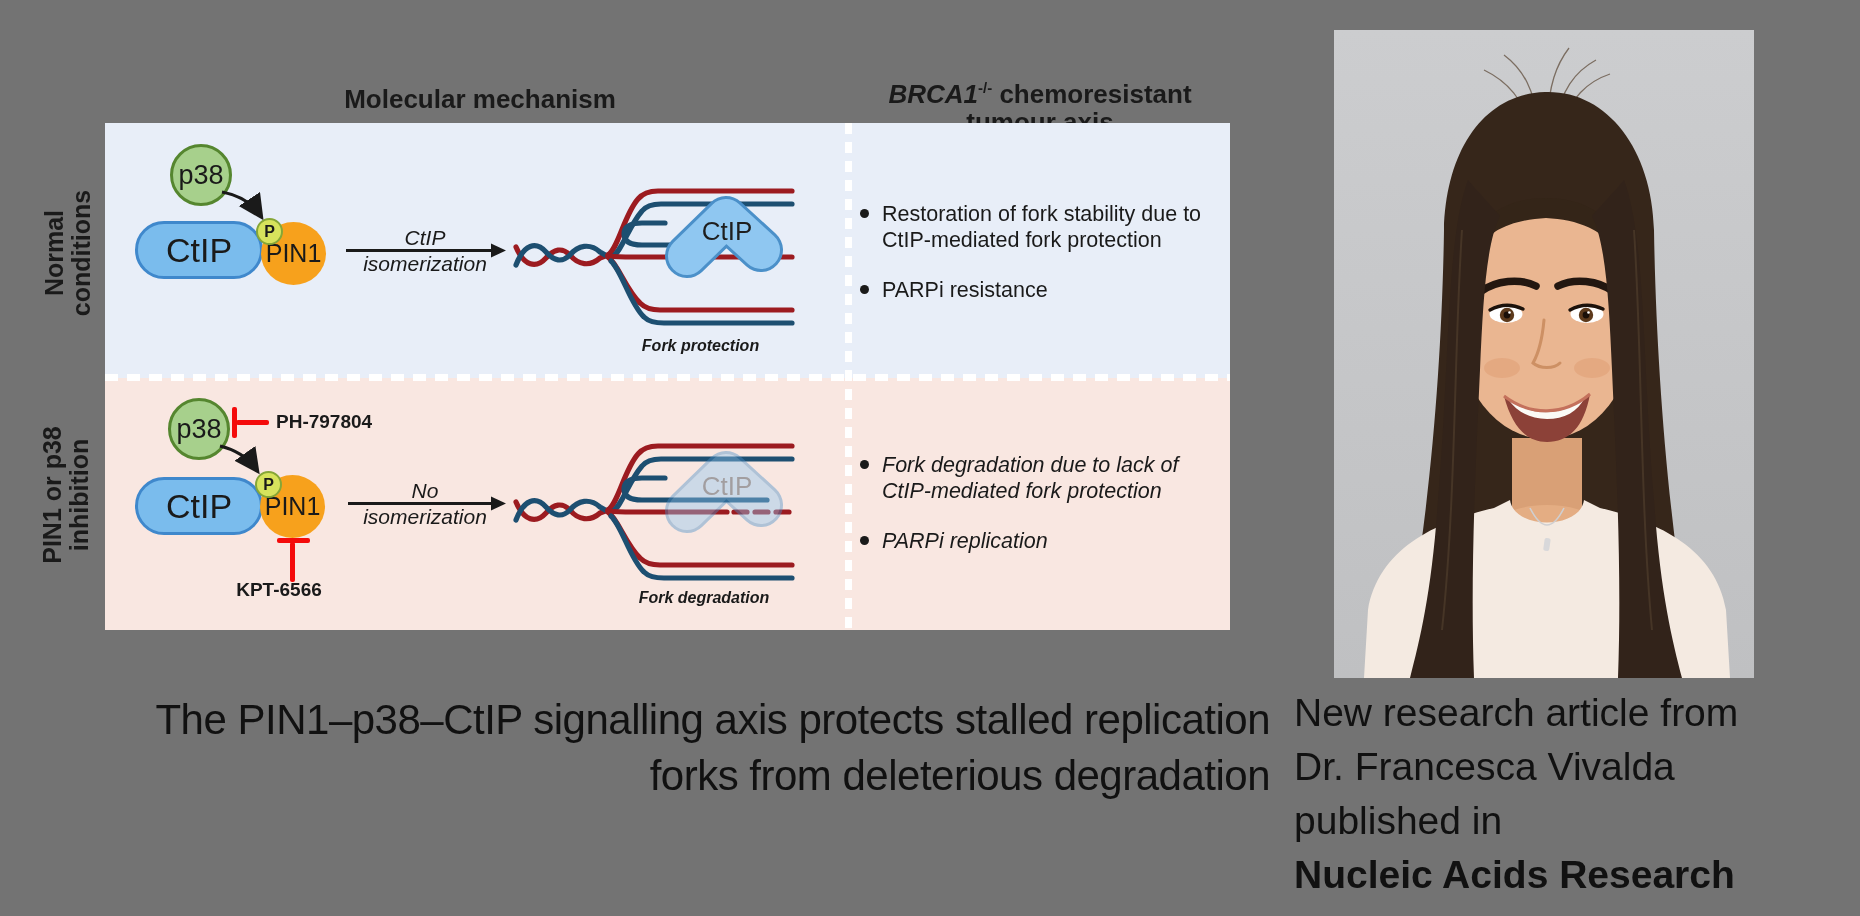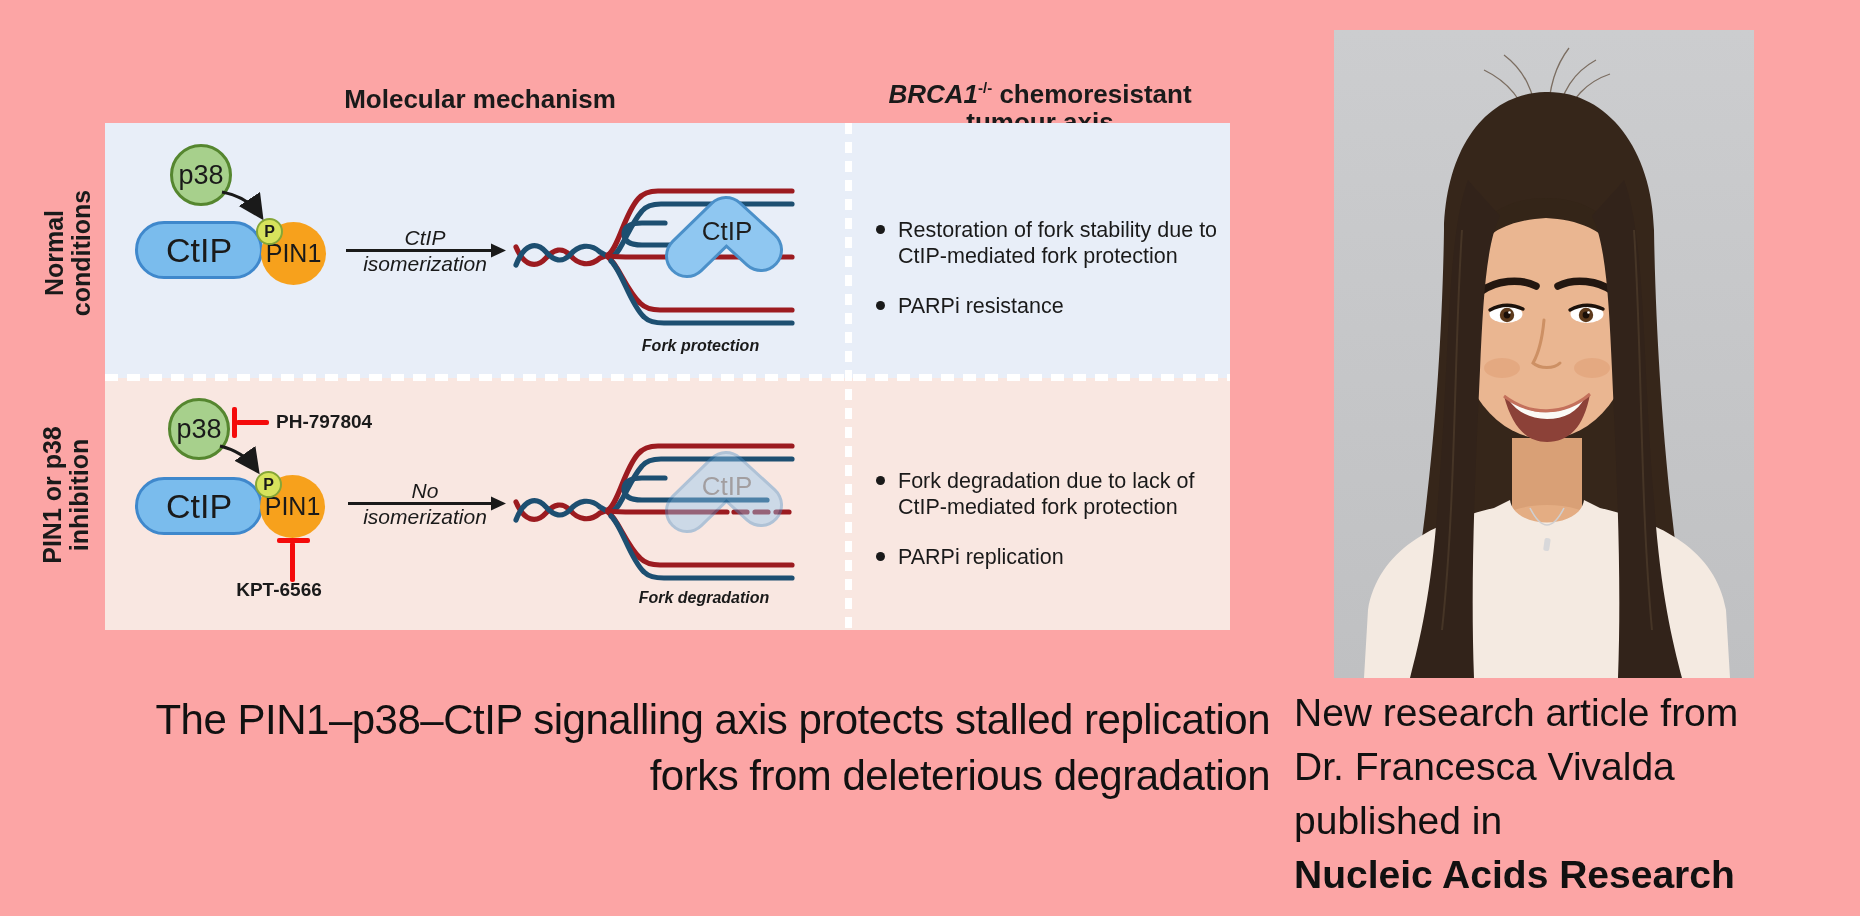--- a/index.html
+++ b/index.html
@@ -1,16 +1,16 @@
 <!DOCTYPE html>
 <html><head>
 <meta charset="utf-8">
 <style>
   html,body{margin:0;padding:0;background:#fff;}
-  .canvas{position:relative;width:1860px;height:916px;background:#fca5a5;overflow:hidden;
+  .canvas{position:relative;width:1860px;height:916px;background:#737373;overflow:hidden;
           font-family:"Liberation Sans",sans-serif;color:#1a1a1a;}
   .abs{position:absolute;}
   
   .mech-title{left:280px;top:84px;width:400px;text-align:center;font-size:26px;font-weight:bold;}
   .brca-title{left:840px;top:74px;width:400px;text-align:center;font-size:26px;font-weight:bold;line-height:28px;}
   .brca-title .gene{font-style:italic;}
   .brca-title sup{font-size:15px;}
   
   .panel-blue{left:105px;top:123px;width:1125px;height:255px;background:#e8eef8;}
   .panel-pink{left:105px;top:378px;width:1125px;height:252px;background:#f9e7e1;}
@@ -42,25 +42,25 @@
   
   .rlabel{width:160px;text-align:center;font-style:italic;font-size:21px;}
   
   .fcap{font-weight:bold;font-style:italic;font-size:16px;text-align:center;}
   .fcap1{left:598px;top:337px;width:205px;}
   .fcap2{left:598px;top:589px;width:212px;}
   
   .redmark{background:#f40b0b;border-radius:2px;}
   .inhlabel{font-weight:bold;font-size:19px;}
   
-  .blist{width:354px;margin:16px;padding:0;list-style:none;font-size:21.5px;line-height:26px;}
+  .blist{width:354px;margin:0;padding:0;list-style:none;font-size:21.5px;line-height:26px;}
   .blist li{display:flex;margin:0 0 24px 0;}
   .blist li .dot{flex:none;width:9px;height:9px;border-radius:50%;background:#1a1a1a;margin:8px 13px 0 0;}
   .ul1{left:860px;top:201px;}
-  .ul2{left:860px;top:452px;}
+  .ul2{left:860px;top:452px;font-style:italic;}
   
   .caption{left:20px;top:692px;width:1250px;text-align:right;font-size:42px;line-height:56px;
            letter-spacing:-0.5px;color:#111;white-space:nowrap;}
   .announce{left:1294px;top:686px;width:516px;text-align:left;font-size:39px;line-height:54px;
             color:#111;white-space:nowrap;}
   .announce .bold{font-weight:bold;}
   .photo{left:1334px;top:30px;width:420px;height:648px;}
   svg text{font-family:"Liberation Sans",sans-serif;}
 </style>
 </head>

